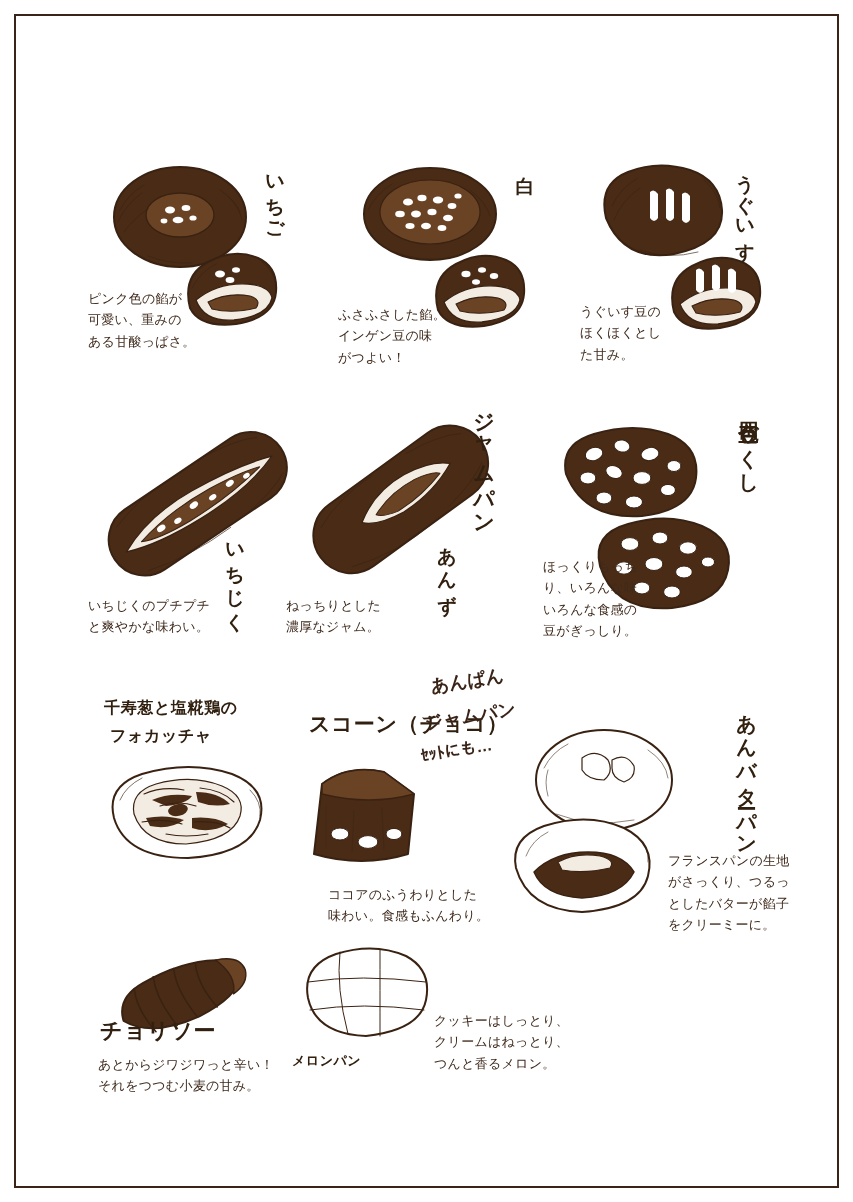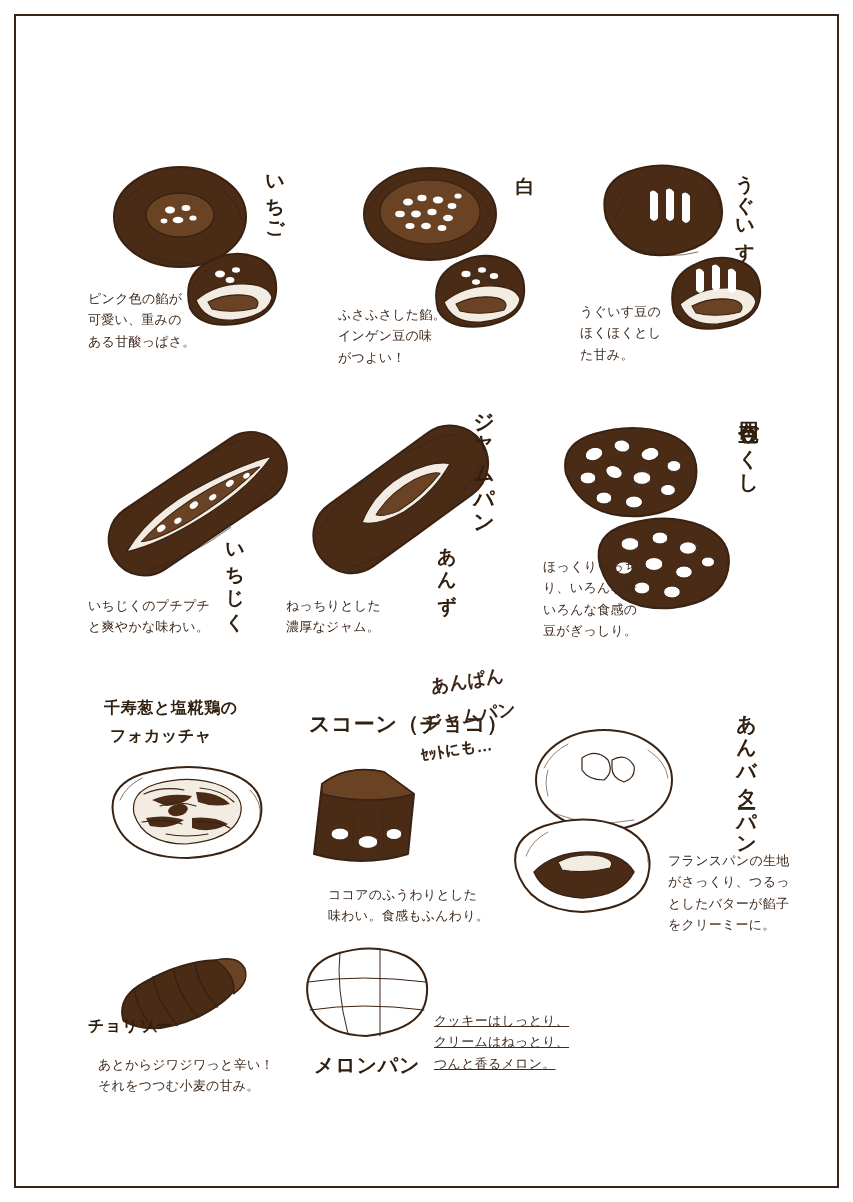--- a/index.html
+++ b/index.html
@@ -448,38 +448,38 @@
           <path d="M40 32 Q34 52 44 80"></path>
           <path d="M62 28 Q56 50 66 82"></path>
           <path d="M84 28 Q78 50 88 82"></path>
           <path d="M106 32 Q100 52 110 80"></path>
         </g>
         <path d="M126 36 Q150 40 150 56 Q148 70 130 74 Q140 58 126 36 Z" class="fill-mid"></path>
         <path d="M126 36 Q150 40 150 56 Q148 70 130 74 Q140 58 126 36 Z" class="ink" stroke-width="1.4"></path>
       </g>
     </svg>
   </div>
-  <div class="abs label-h" style="left:88px; top:1016px; font-size:16px;text-align:center;">チョリソー</div>
+  <div class="abs label-h" style="left:100px; top:1016px; font-size:22px;text-align:center;">チョリソー</div>
   <div class="abs cap" style="left:98px; top:1054px; width:230px;">
     <div>あとからジワジワっと辛い！</div>
     <div>それをつつむ小麦の甘み。</div>
   </div>
 
   <div class="art" style="left:296px; top:940px;">
     <svg width="140" height="110" viewBox="0 0 140 110">
       <path d="M12 58 Q6 26 40 14 Q78 2 110 16 Q136 30 130 60 Q124 90 70 96 Q20 94 12 58 Z" class="fill-white"></path>
       <path d="M12 58 Q6 26 40 14 Q78 2 110 16 Q136 30 130 60 Q124 90 70 96 Q20 94 12 58 Z" class="ink" stroke-width="2"></path>
       <g class="ink" stroke-width="1">
         <path d="M44 12 Q40 48 52 94"></path>
         <path d="M84 10 Q84 48 84 96"></path>
         <path d="M12 42 Q64 34 130 42"></path>
         <path d="M14 70 Q66 62 128 70"></path>
       </g>
     </svg>
   </div>
-  <div class="abs label-h" style="left:314px; top:1052px; font-size:20px;">メロンパン</div>
-  <div class="abs cap" style="left:434px; top:1010px; width:190px;text-decoration:underline;">
+  <div class="abs label-h" style="left:292px; top:1052px; font-size:13px;">メロンパン</div>
+  <div class="abs cap" style="left:434px; top:1010px; width:190px;">
     <div>クッキーはしっとり、</div>
     <div>クリームはねっとり、</div>
     <div>つんと香るメロン。</div>
   </div>
 
 </div>
 
 </body></html>

